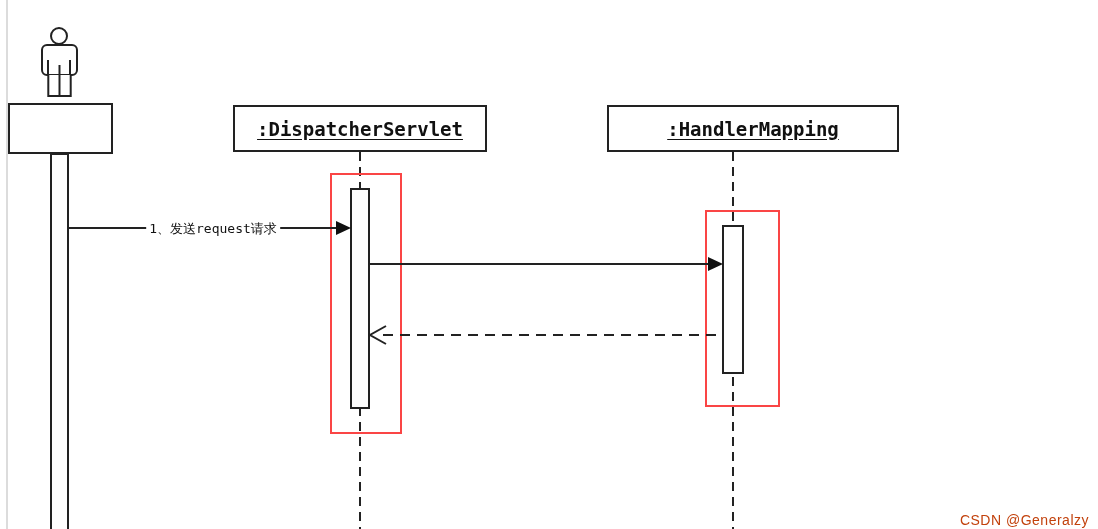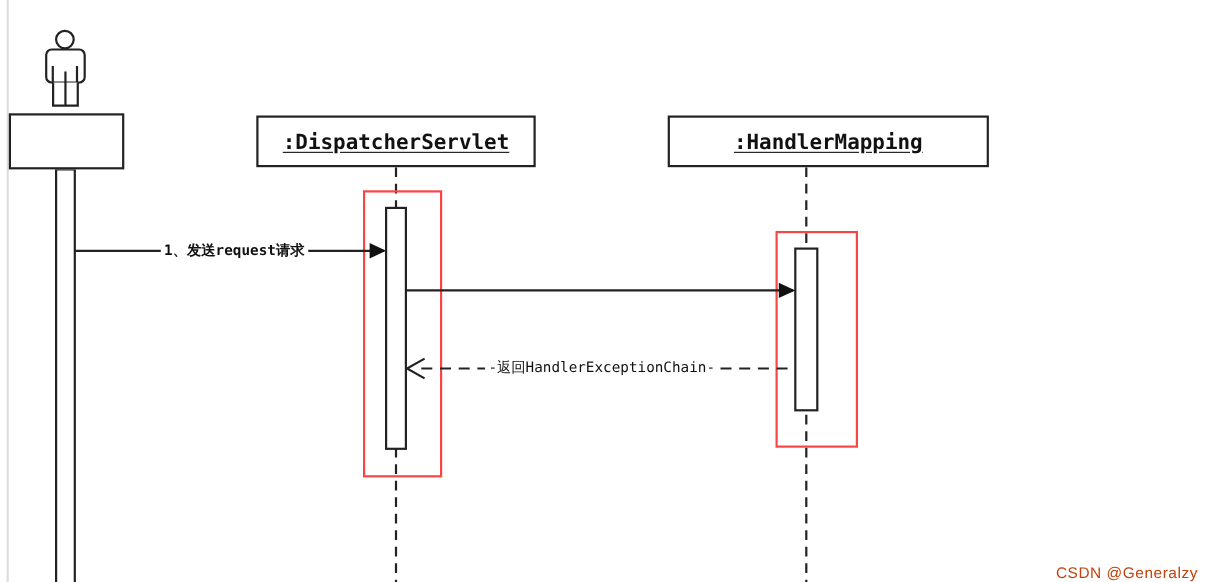--- a/index.html
+++ b/index.html
@@ -94,18 +94,17 @@
 
   <div class="actor-box"></div>
 
   <div class="classbox" style="left:233px;top:105px;width:254px;">
     <span>:DispatcherServlet</span>
   </div>
   <div class="classbox" style="left:607px;top:105px;width:292px;">
     <span>:HandlerMapping</span>
   </div>
 
-  <div class="msg-label" style="left:213px;top:228px;font-weight:bold;">1、发送request请求</div>
-  <div class="msg-label" style="left:547px;top:335px;">-返回HandlerExceptionChain-</div>
+  <div class="msg-label" style="left:213px;top:228px;">1、发送request请求</div>
 
   <div class="watermark">CSDN @Generalzy</div>
 
 </div>
 
 </body></html>

